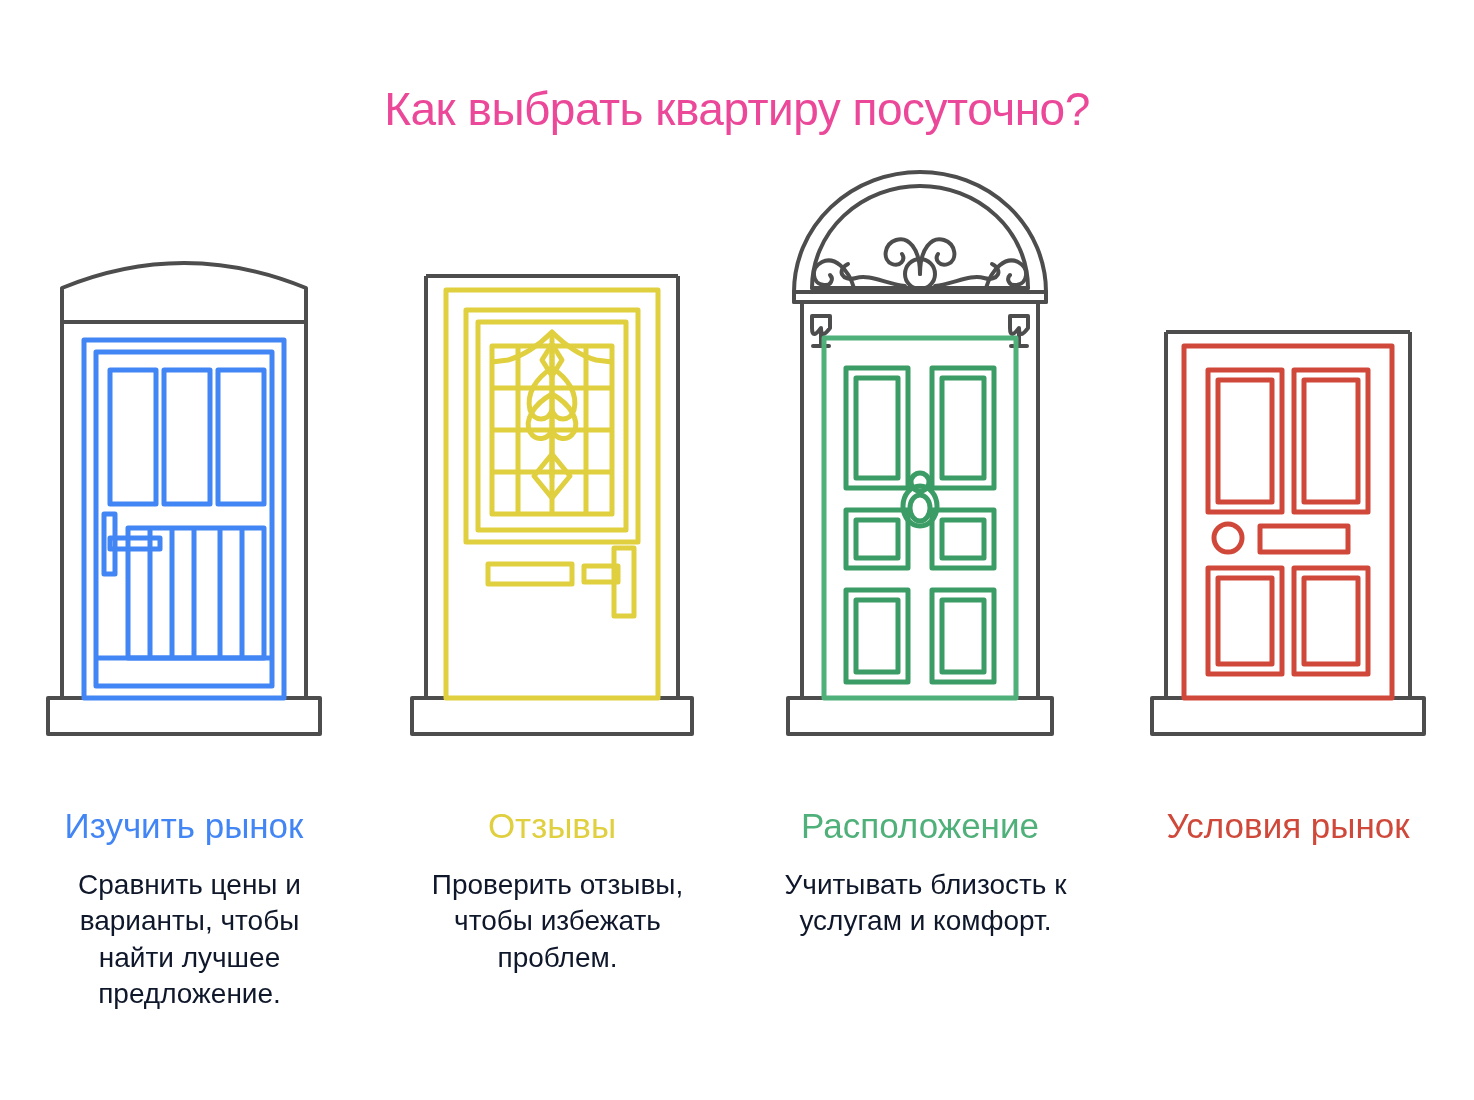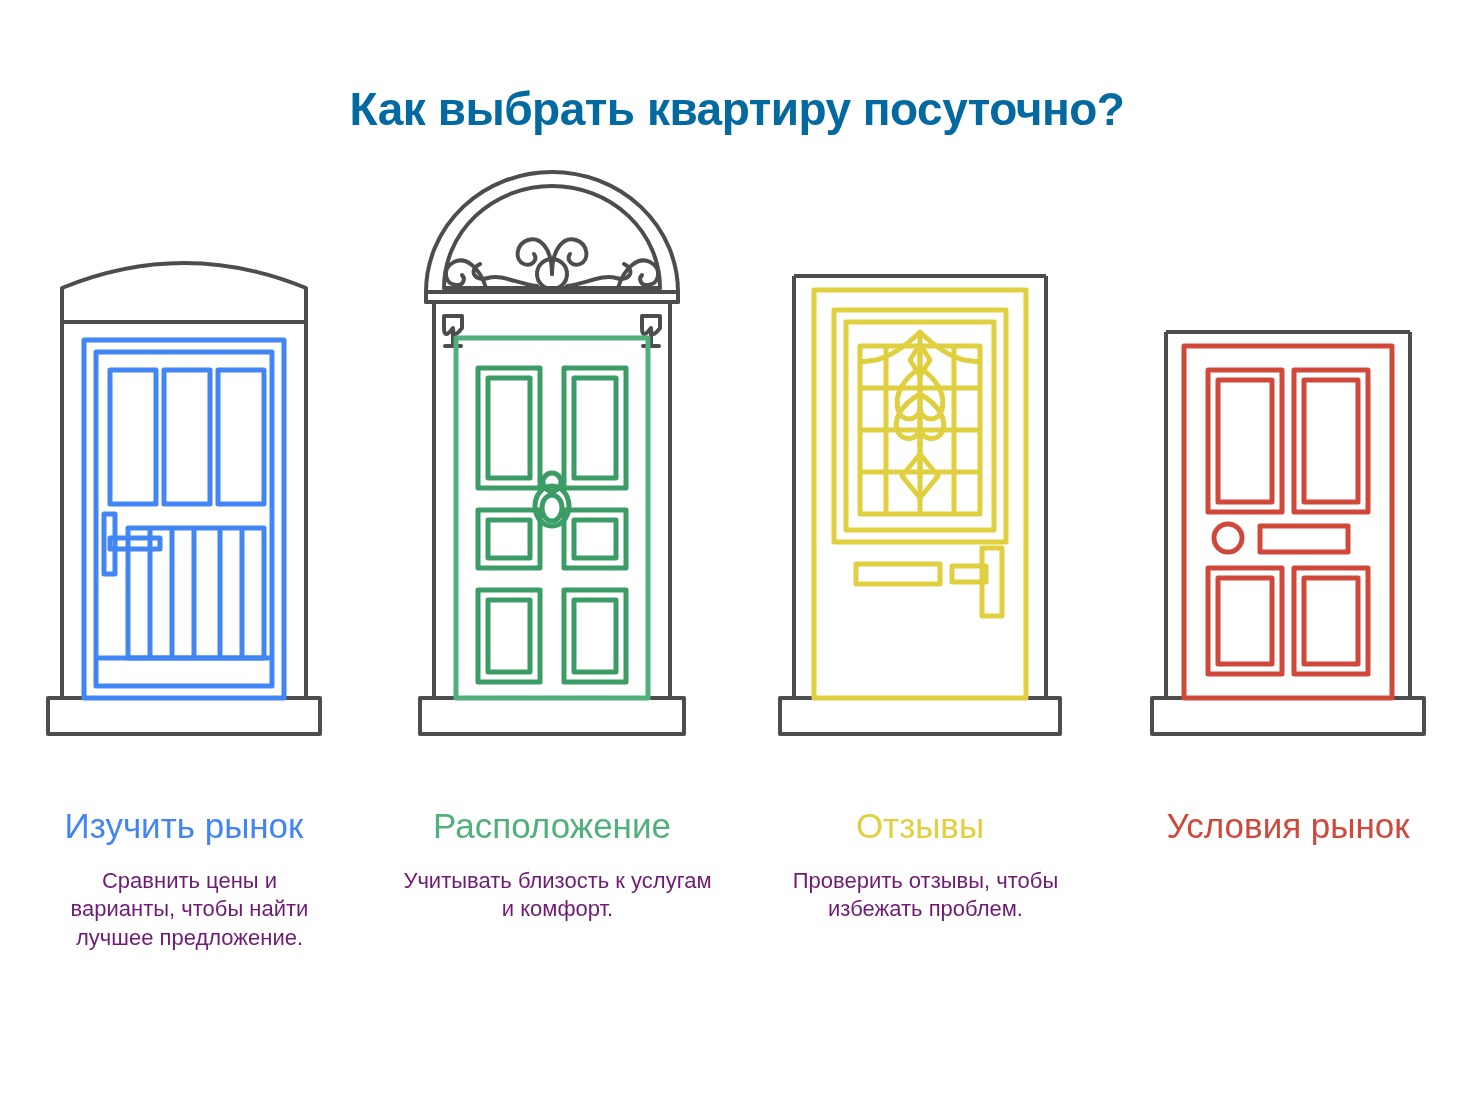--- a/index.html
+++ b/index.html
@@ -21,22 +21,22 @@
     position: relative;
     background: #fff;
   }
   .title {
     position: absolute;
     top: 82px;
     left: 0;
     width: 1474px;
     text-align: center;
     font-size: 46px;
-    font-weight: bold;
-    color: #0369a1;
+    font-weight: normal;
+    color: #ec4899;
     letter-spacing: -0.5px;
     white-space: nowrap;
   }
   .columns {
     position: absolute;
     top: 228px;
     left: 0;
     width: 1474px;
     height: 870px;
     display: flex;
@@ -68,23 +68,23 @@
     text-align: center;
     margin-top: 56px;
   }
   .cap-head {
     font-size: 35px;
     font-weight: normal;
     line-height: 1.28;
     margin-bottom: 18px;
   }
   .cap-body {
-    font-size: 22px;
+    font-size: 28px;
     line-height: 1.3;
-    color: #701a75;
+    color: #0f172a;
     margin-left: 11px;
   }
   .c1 .cap-head { color: #4285f4; }
   .c2 .cap-head { color: #4fb07a; }
   .c3 .cap-head { color: #e0cf3e; }
   .c4 .cap-head { color: #d0483a; }
   .c1 .caption { width: 290px; }
   .c2 .caption { width: 320px; }
   .c3 .caption { width: 300px; }
   .c4 .caption { width: 320px; }
@@ -134,20 +134,70 @@
             <rect x="110" y="310" width="50" height="11"></rect>
           </g>
         </svg>
       </div>
       <div class="caption">
         <div class="cap-head">Изучить рынок</div>
         <div class="cap-body">Сравнить цены и варианты, чтобы найти лучшее предложение.</div>
       </div>
     </div>
 
+    <div class="col c3">
+      <div class="door-art">
+        <svg viewBox="0 0 368 520" xmlns="http://www.w3.org/2000/svg">
+          <g fill="none" stroke="#4d4d4d" stroke-width="4" stroke-linejoin="round">
+
+            <line x1="58" y1="48" x2="310" y2="48"></line>
+            <line x1="58" y1="48" x2="58" y2="470"></line>
+            <line x1="310" y1="48" x2="310" y2="470"></line>
+
+            <rect x="44" y="470" width="280" height="36"></rect>
+          </g>
+          <g fill="none" stroke="#e0cf3e" stroke-width="5" stroke-linejoin="round">
+
+            <rect x="78" y="62" width="212" height="408"></rect>
+
+            <rect x="98" y="82" width="172" height="232"></rect>
+            <rect x="110" y="94" width="148" height="208"></rect>
+
+            <rect x="124" y="118" width="120" height="168"></rect>
+            <line x1="124" y1="160" x2="244" y2="160"></line>
+            <line x1="124" y1="202" x2="244" y2="202"></line>
+            <line x1="124" y1="244" x2="244" y2="244"></line>
+            <line x1="150" y1="118" x2="150" y2="286"></line>
+            <line x1="184" y1="118" x2="184" y2="286"></line>
+            <line x1="218" y1="118" x2="218" y2="286"></line>
+
+            <path d="M124 134 L140 132 Q162 126 184 104 Q206 126 228 132 L244 134"></path>
+
+            <path d="M184 104 L184 250"></path>
+            <path d="M184 116 L194 132 L184 148 L174 132 Z"></path>
+            <path d="M184 140 C168 150 158 166 162 182 C166 194 180 194 184 182"></path>
+            <path d="M184 140 C200 150 210 166 206 182 C202 194 188 194 184 182"></path>
+            <path d="M184 166 C166 176 156 192 162 204 C168 214 180 212 184 202"></path>
+            <path d="M184 166 C202 176 212 192 206 204 C200 214 188 212 184 202"></path>
+
+            <path d="M184 226 L202 248 L184 270 L166 248 Z"></path>
+
+            <rect x="120" y="336" width="84" height="20"></rect>
+
+            <rect x="246" y="320" width="20" height="68"></rect>
+            <rect x="216" y="338" width="34" height="16"></rect>
+          </g>
+        </svg>
+      </div>
+      <div class="caption">
+        <div class="cap-head">Отзывы</div>
+        <div class="cap-body">Проверить отзывы, чтобы избежать проблем.</div>
+      </div>
+    </div>
+
     <div class="col c2">
       <div class="door-art">
         <svg viewBox="0 0 368 520" xmlns="http://www.w3.org/2000/svg">
           <g fill="none" stroke="#4d4d4d" stroke-width="4" stroke-linejoin="round" stroke-linecap="round">
 
             <path d="M58 64 A126 120 0 0 1 310 64"></path>
             <line x1="58" y1="64" x2="310" y2="64"></line>
 
             <path d="M76 60 A108 102 0 0 1 292 60"></path>
             <line x1="76" y1="60" x2="292" y2="60"></line>
@@ -202,70 +252,20 @@
             <ellipse cx="184" cy="280" rx="10" ry="13"></ellipse>
           </g>
         </svg>
       </div>
       <div class="caption">
         <div class="cap-head">Расположение</div>
         <div class="cap-body">Учитывать близость к услугам и комфорт.</div>
       </div>
     </div>
 
-    <div class="col c3">
-      <div class="door-art">
-        <svg viewBox="0 0 368 520" xmlns="http://www.w3.org/2000/svg">
-          <g fill="none" stroke="#4d4d4d" stroke-width="4" stroke-linejoin="round">
-
-            <line x1="58" y1="48" x2="310" y2="48"></line>
-            <line x1="58" y1="48" x2="58" y2="470"></line>
-            <line x1="310" y1="48" x2="310" y2="470"></line>
-
-            <rect x="44" y="470" width="280" height="36"></rect>
-          </g>
-          <g fill="none" stroke="#e0cf3e" stroke-width="5" stroke-linejoin="round">
-
-            <rect x="78" y="62" width="212" height="408"></rect>
-
-            <rect x="98" y="82" width="172" height="232"></rect>
-            <rect x="110" y="94" width="148" height="208"></rect>
-
-            <rect x="124" y="118" width="120" height="168"></rect>
-            <line x1="124" y1="160" x2="244" y2="160"></line>
-            <line x1="124" y1="202" x2="244" y2="202"></line>
-            <line x1="124" y1="244" x2="244" y2="244"></line>
-            <line x1="150" y1="118" x2="150" y2="286"></line>
-            <line x1="184" y1="118" x2="184" y2="286"></line>
-            <line x1="218" y1="118" x2="218" y2="286"></line>
-
-            <path d="M124 134 L140 132 Q162 126 184 104 Q206 126 228 132 L244 134"></path>
-
-            <path d="M184 104 L184 250"></path>
-            <path d="M184 116 L194 132 L184 148 L174 132 Z"></path>
-            <path d="M184 140 C168 150 158 166 162 182 C166 194 180 194 184 182"></path>
-            <path d="M184 140 C200 150 210 166 206 182 C202 194 188 194 184 182"></path>
-            <path d="M184 166 C166 176 156 192 162 204 C168 214 180 212 184 202"></path>
-            <path d="M184 166 C202 176 212 192 206 204 C200 214 188 212 184 202"></path>
-
-            <path d="M184 226 L202 248 L184 270 L166 248 Z"></path>
-
-            <rect x="120" y="336" width="84" height="20"></rect>
-
-            <rect x="246" y="320" width="20" height="68"></rect>
-            <rect x="216" y="338" width="34" height="16"></rect>
-          </g>
-        </svg>
-      </div>
-      <div class="caption">
-        <div class="cap-head">Отзывы</div>
-        <div class="cap-body">Проверить отзывы, чтобы избежать проблем.</div>
-      </div>
-    </div>
-
     <div class="col c4">
       <div class="door-art">
         <svg viewBox="0 0 368 520" xmlns="http://www.w3.org/2000/svg">
           <g fill="none" stroke="#4d4d4d" stroke-width="4" stroke-linejoin="round">
 
             <line x1="62" y1="104" x2="306" y2="104"></line>
             <line x1="62" y1="104" x2="62" y2="470"></line>
             <line x1="306" y1="104" x2="306" y2="470"></line>
 
             <rect x="48" y="470" width="272" height="36"></rect>

